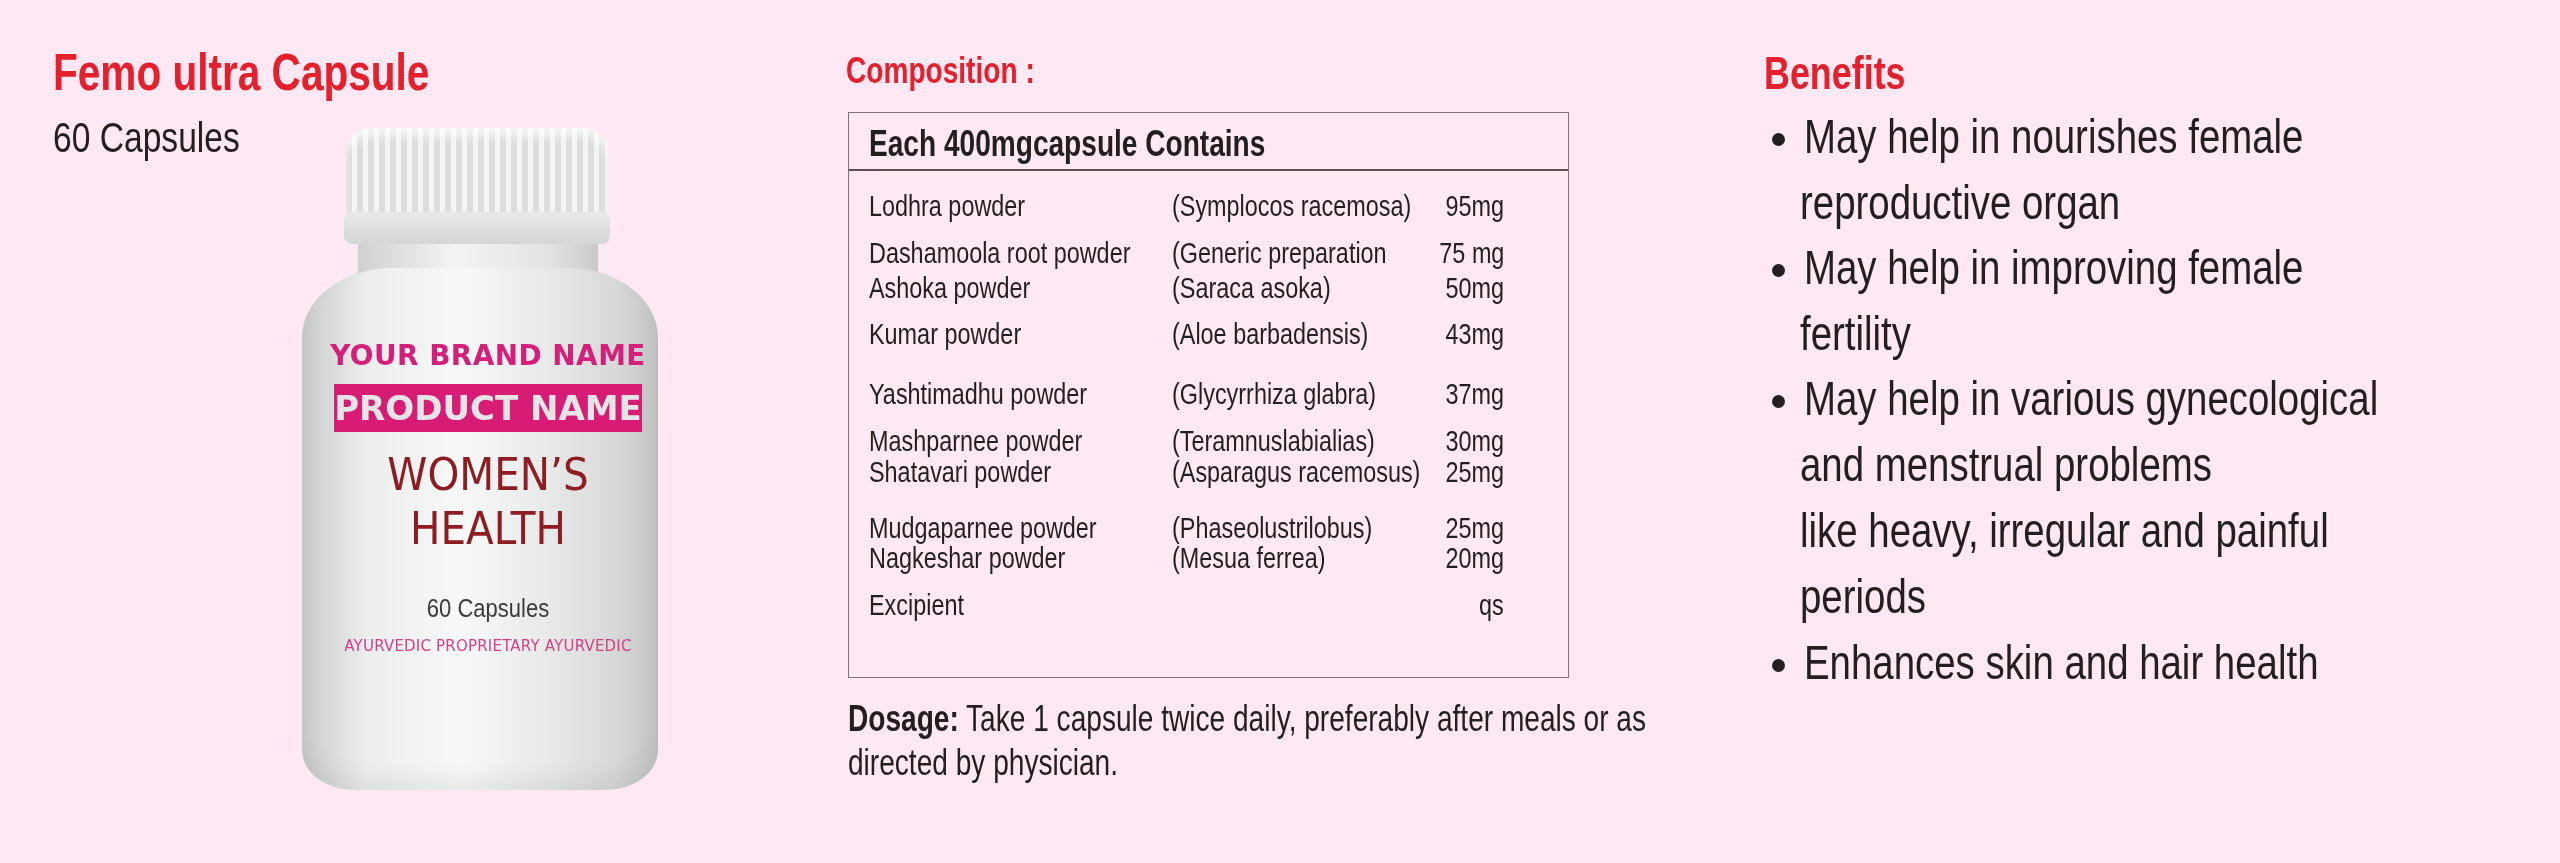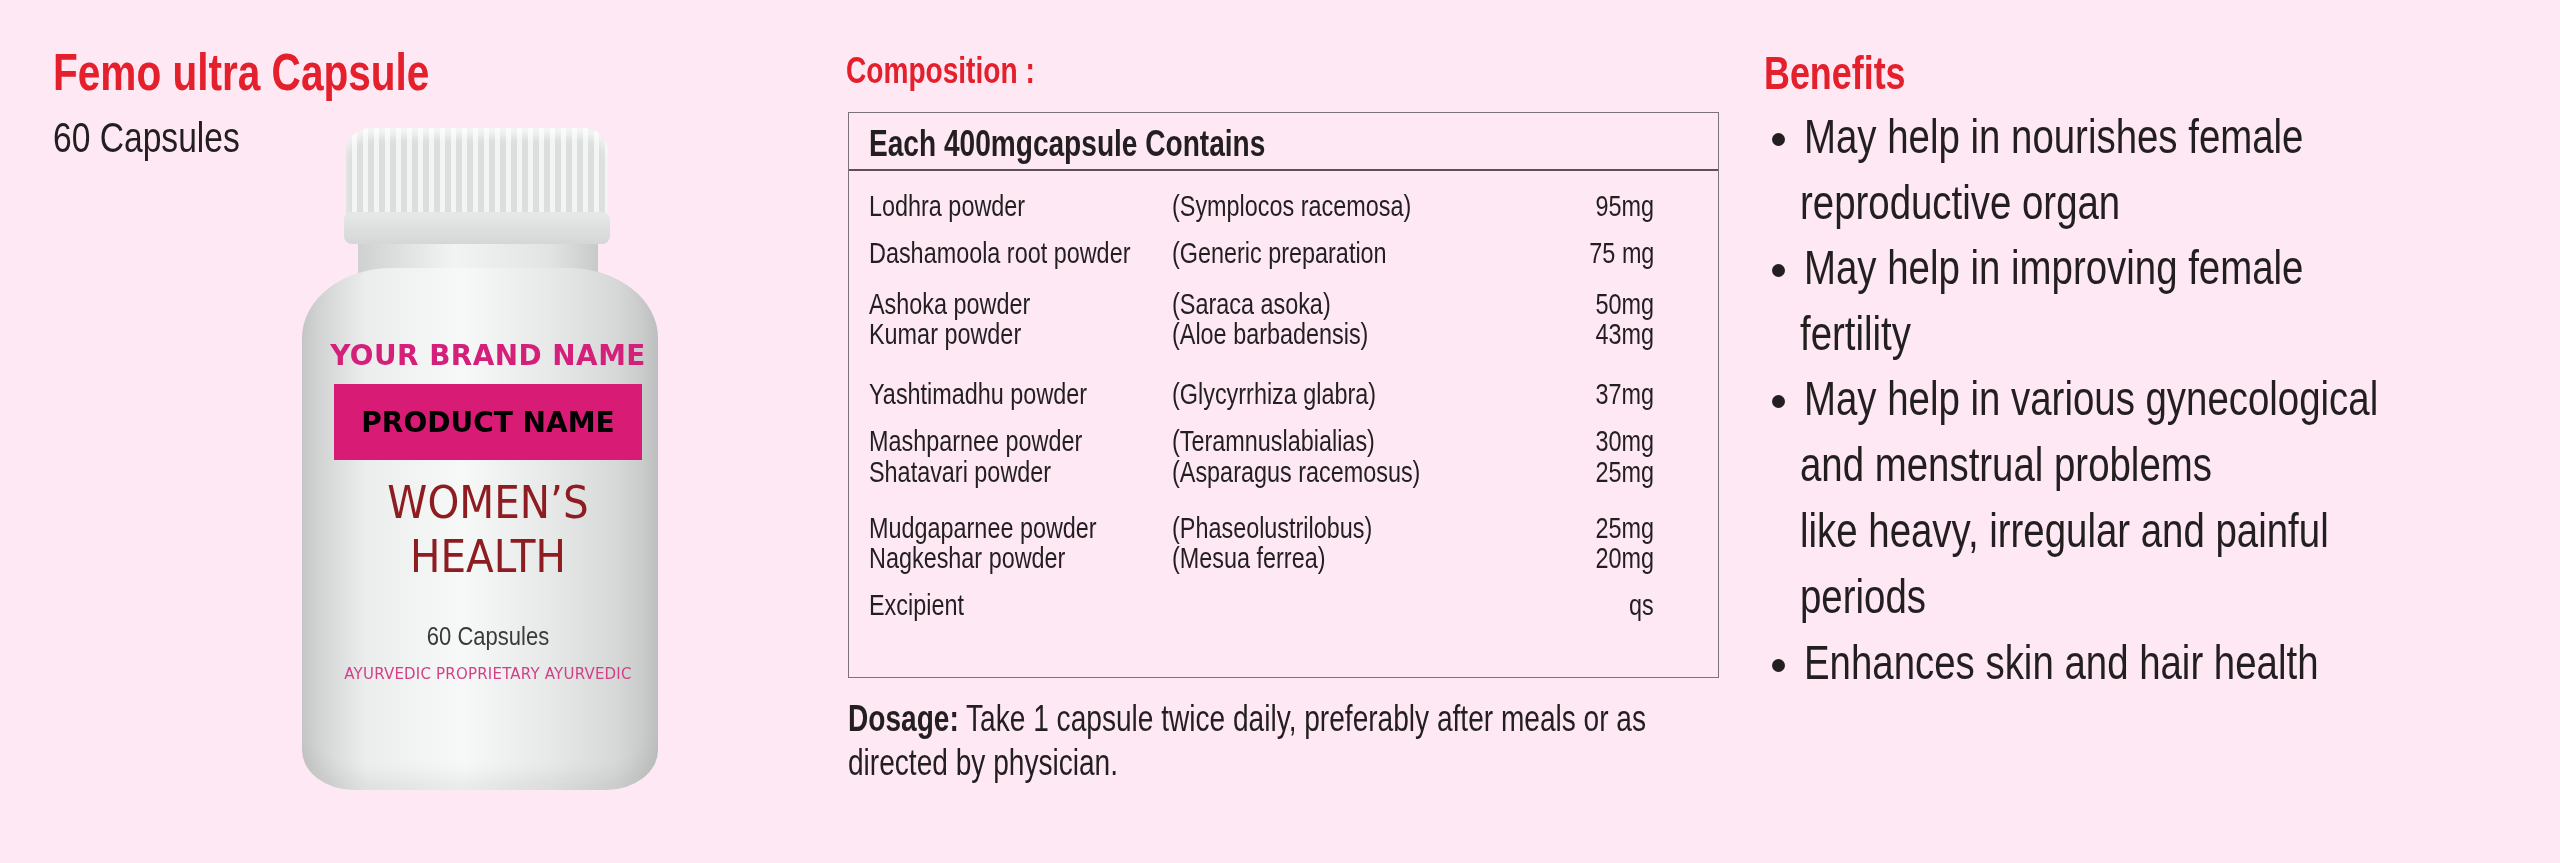--- a/index.html
+++ b/index.html
@@ -46,22 +46,22 @@
     background: linear-gradient(90deg, #c9caca 0%, #eceded 18%, #f7f8f8 45%, #e7e8e8 70%, #d7d8d8 88%, #c2c3c3 100%);
     box-shadow: inset 0 -14px 20px rgba(0,0,0,0.06);
   }
   .label { position: absolute; left: 8px; top: 210px; width: 360px; text-align: center; }
   .brand {
     color: #d4207a; font-weight: bold; font-size: 29px; letter-spacing: 0.5px;
     font-family: "DejaVu Sans", sans-serif; margin-top: 0;
     transform: scaleX(0.96); display: block;
   }
   .product-box {
-    margin: 12px auto 0; width: 308px; height: 76px; background: #d81b75;
-    color: #000000; font-weight: bold; font-size: 28px;
+    margin: 12px auto 0; width: 308px; height: 48px; background: #d81b75;
+    color: #e5e5e5; font-weight: bold; font-size: 34px;
     font-family: "DejaVu Sans", sans-serif;
     display: flex; align-items: center; justify-content: center;
   }
   .womens {
     margin-top: 16px; color: #8e1d22; font-size: 44px; line-height: 54px;
     font-family: "DejaVu Sans", sans-serif; font-weight: normal;
     transform: scaleX(0.92);
   }
   .bottle-count {
     margin-top: 38px; color: #3a3a3a; font-size: 25px;
@@ -72,21 +72,21 @@
     font-family: "DejaVu Sans", sans-serif;
   }
 
   
   .comp-heading {
     position: absolute; left: 846px; top: 50px;
     color: #e3202b; font-weight: bold; font-size: 36px;
     transform: scaleX(0.78); transform-origin: left top; white-space: nowrap;
   }
   .comp-table {
-    position: absolute; left: 848px; top: 112px; width: 871px; height: 566px;
+    position: absolute; left: 848px; top: 112px; width: 721px; height: 566px;
     border: 1.5px solid #7d7377;
   }
   .comp-header {
     height: 58px; border-bottom: 2px solid #5c5256;
     padding-left: 20px; padding-top: 10px;
   }
   .comp-header span {
     font-weight: bold; font-size: 36px; color: #231f20;
     transform: scaleX(0.78); transform-origin: left top; display: inline-block; white-space: nowrap;
   }
@@ -155,21 +155,21 @@
     <div class="row" style="top:18px">
       <span class="c1">Lodhra powder</span>
       <span class="c2">(Symplocos racemosa)</span>
       <span class="c3">95mg</span>
     </div>
     <div class="row" style="top:65px">
       <span class="c1">Dashamoola root powder</span>
       <span class="c2">(Generic preparation</span>
       <span class="c3">75 mg</span>
     </div>
-    <div class="row" style="top:116px">
+    <div class="row" style="top:100px">
       <span class="c1">Ashoka  powder</span>
       <span class="c2">(Saraca asoka)</span>
       <span class="c3">50mg</span>
     </div>
     <div class="row" style="top:146px">
       <span class="c1">Kumar powder</span>
       <span class="c2">(Aloe barbadensis)</span>
       <span class="c3">43mg</span>
     </div>
     <div class="row" style="top:206px">

